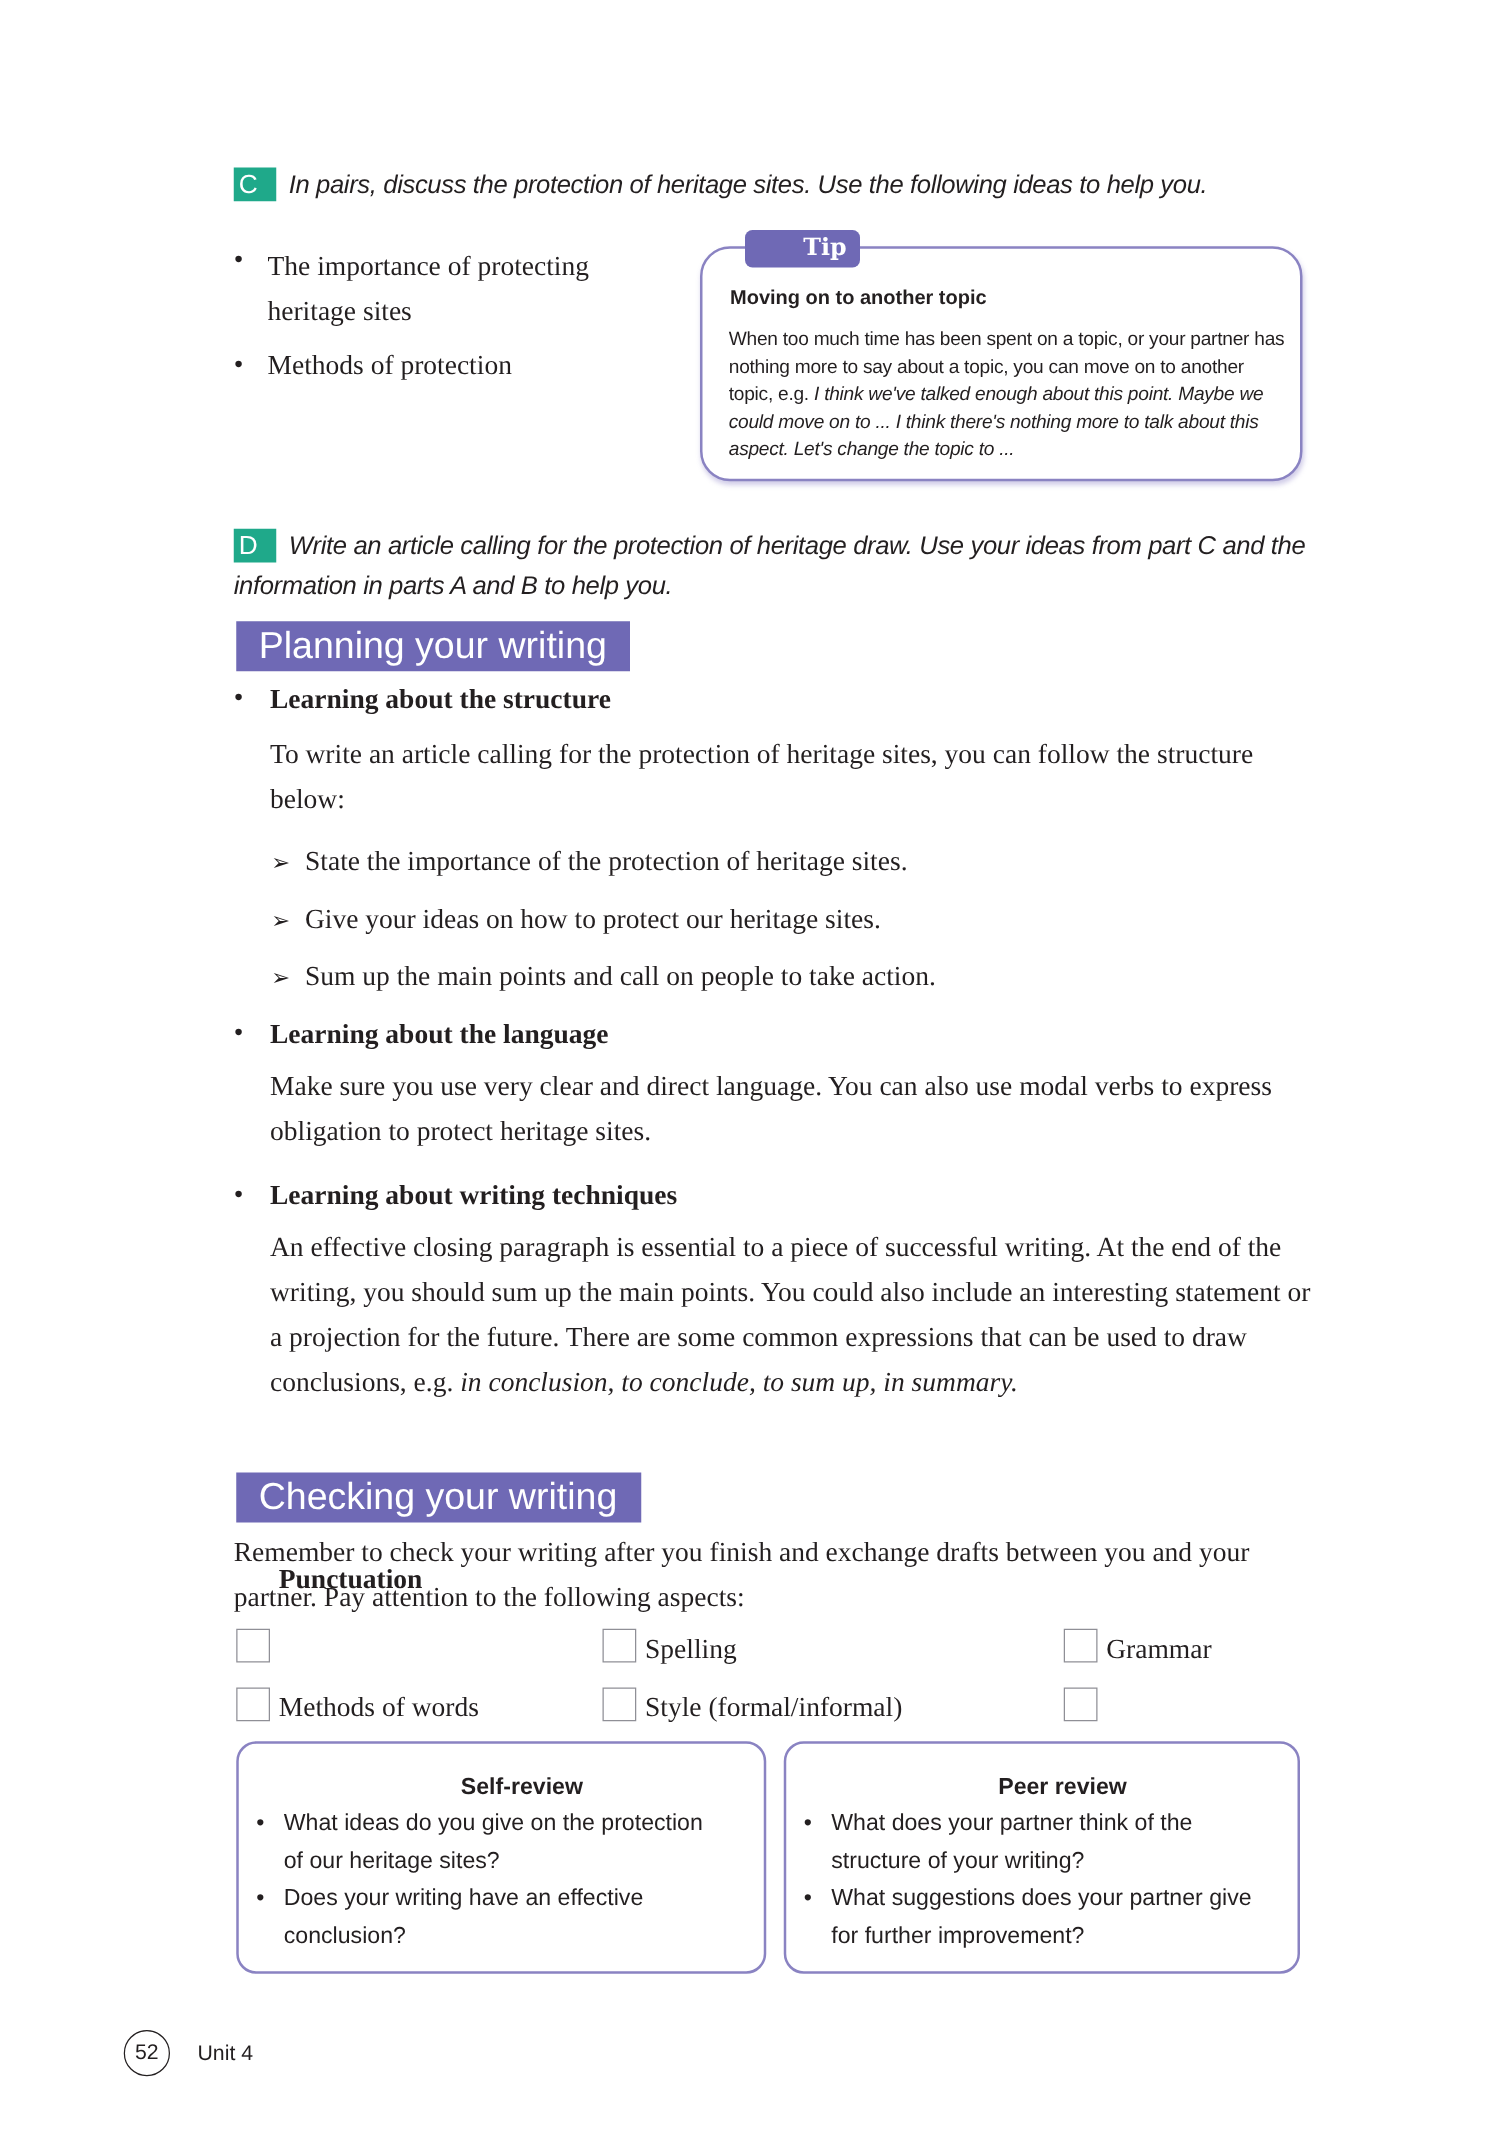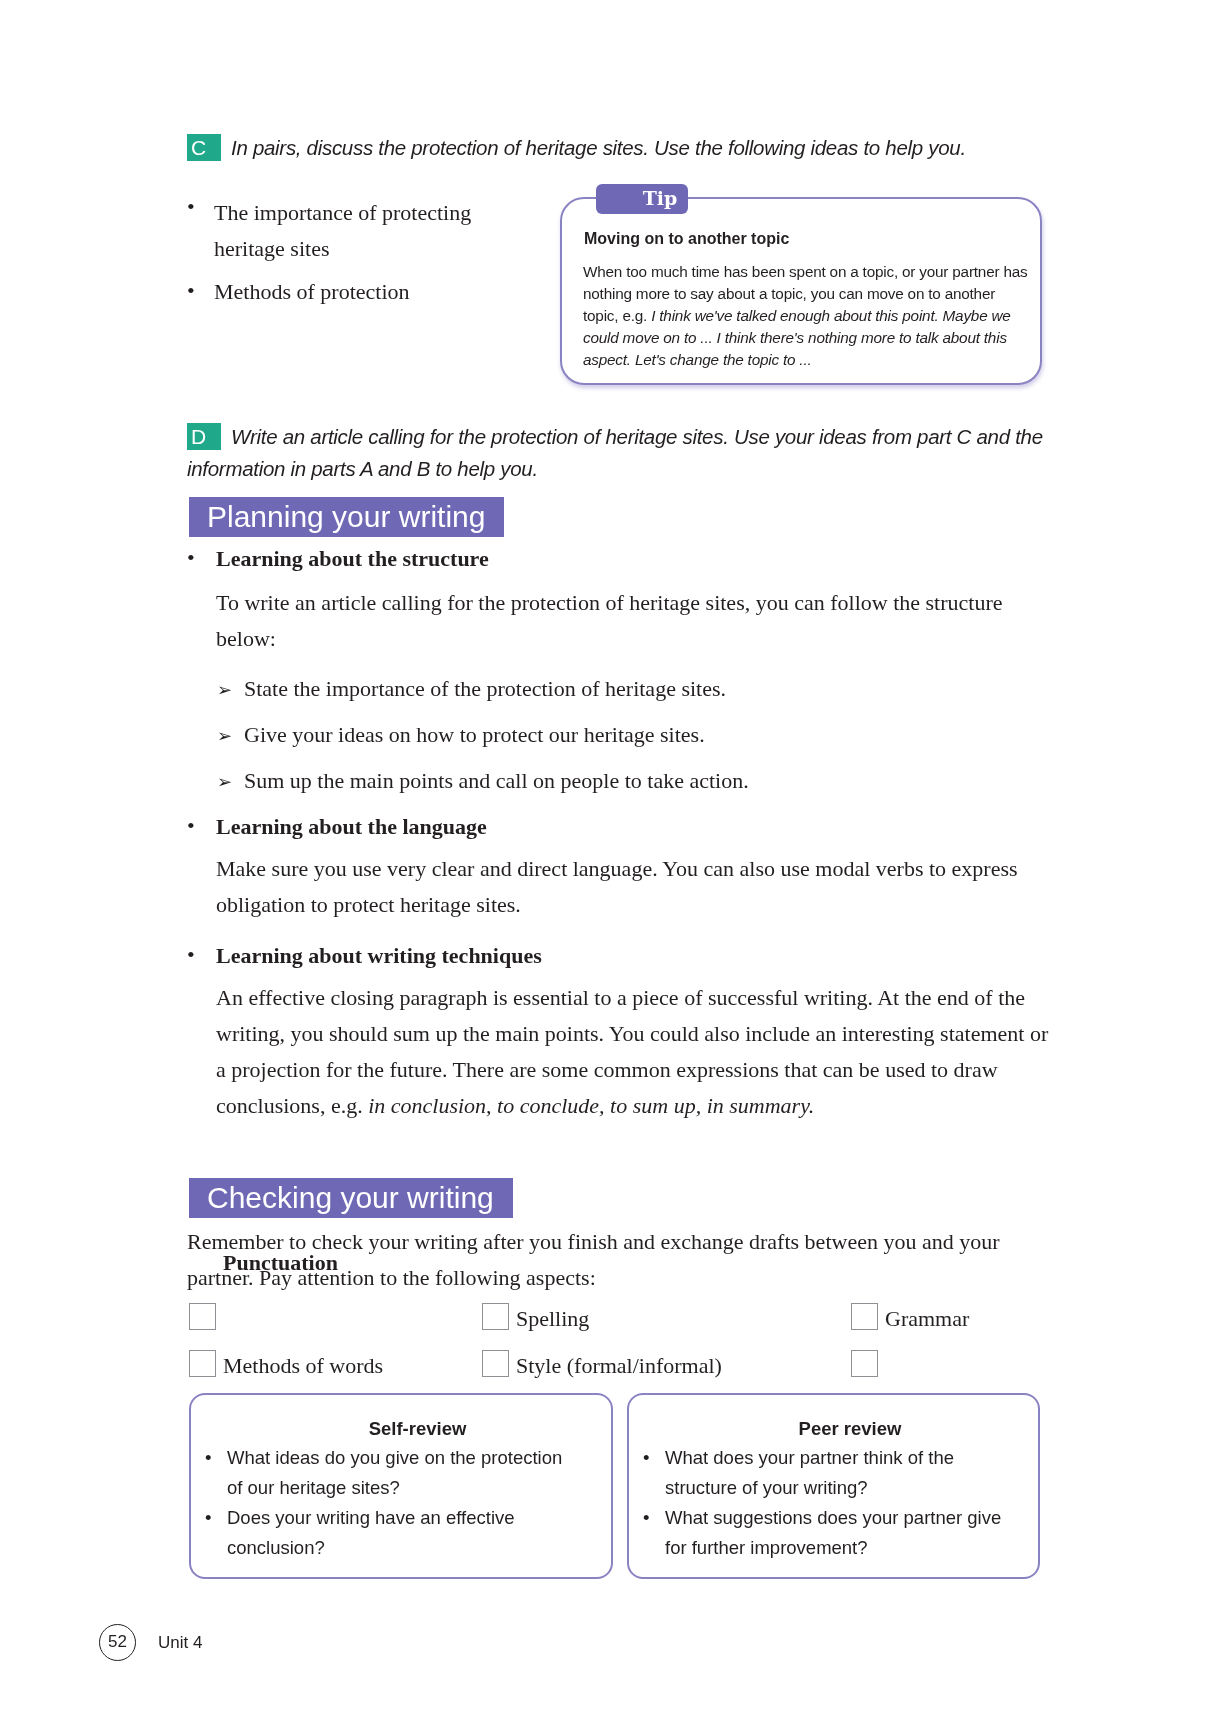--- a/index.html
+++ b/index.html
@@ -82,21 +82,21 @@
 <div class="tip-box"></div>
 <div class="tip-tab">Tip</div>
 <div class="tip-title">Moving on to another topic</div>
 <div class="tip-body">
   <span>When too much time has been spent on a topic, or your partner has nothing more to say about a topic, you can move on to another topic, e.g.</span>
   <i>I think we've talked enough about this point. Maybe we could move on to ... I think there's nothing more to talk about this aspect. Let's change the topic to ...</i>
 </div>
 
 <div class="abs" style="left:187px; top:422px; width:870px; line-height:30px;">
   <span class="letter-badge">D</span>
-  <span class="instr" style="margin-left:6px;">Write an article calling for the protection of heritage sites. Use your ideas from part C and the information in parts A and B to help you.</span>
+  <span class="instr" style="margin-left:6px;">Write an article calling for the protection of heritage draw. Use your ideas from part C and the information in parts A and B to help you.</span>
 </div>
 
 <div class="section-banner" style="left:189px; top:497px; width:315px; height:40px;">Planning your writing</div>
 
 <span class="bullet-dot" style="left:187px; top:545px;">•</span>
 <div class="abs bold-head" style="left:216px; top:546px;">Learning about the structure</div>
 <div class="abs para" style="left:216px; top:585px;">To write an article calling for the protection of heritage sites, you can follow the structure below:</div>
 
 <div>
   <span class="arrow" style="left:217px; top:679px;">➢</span>

